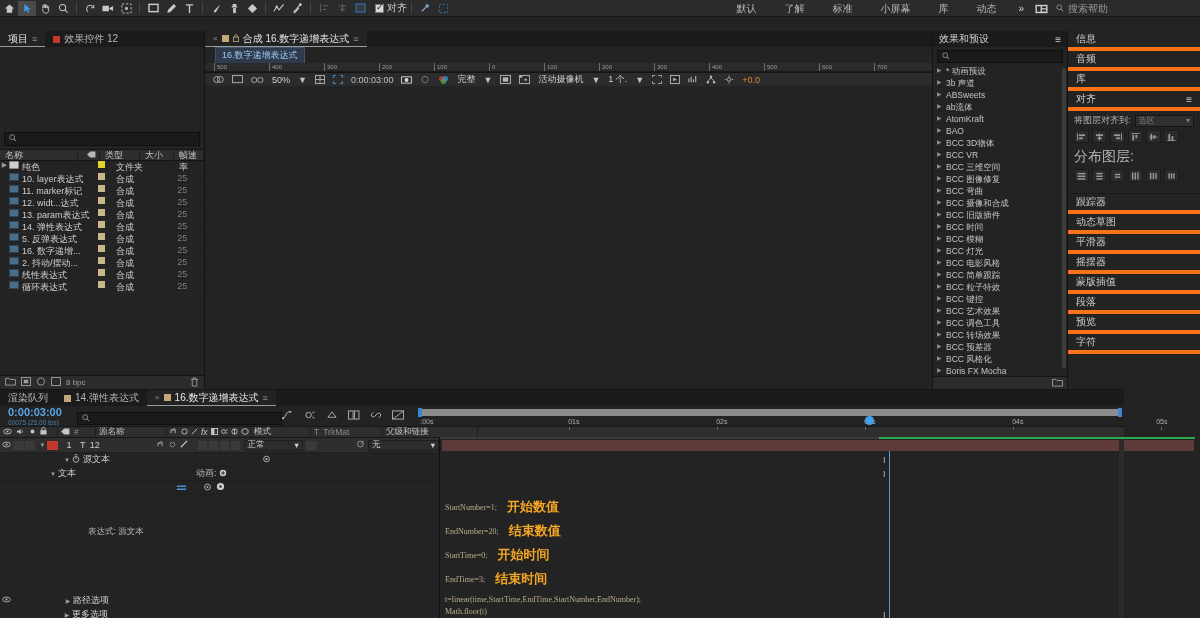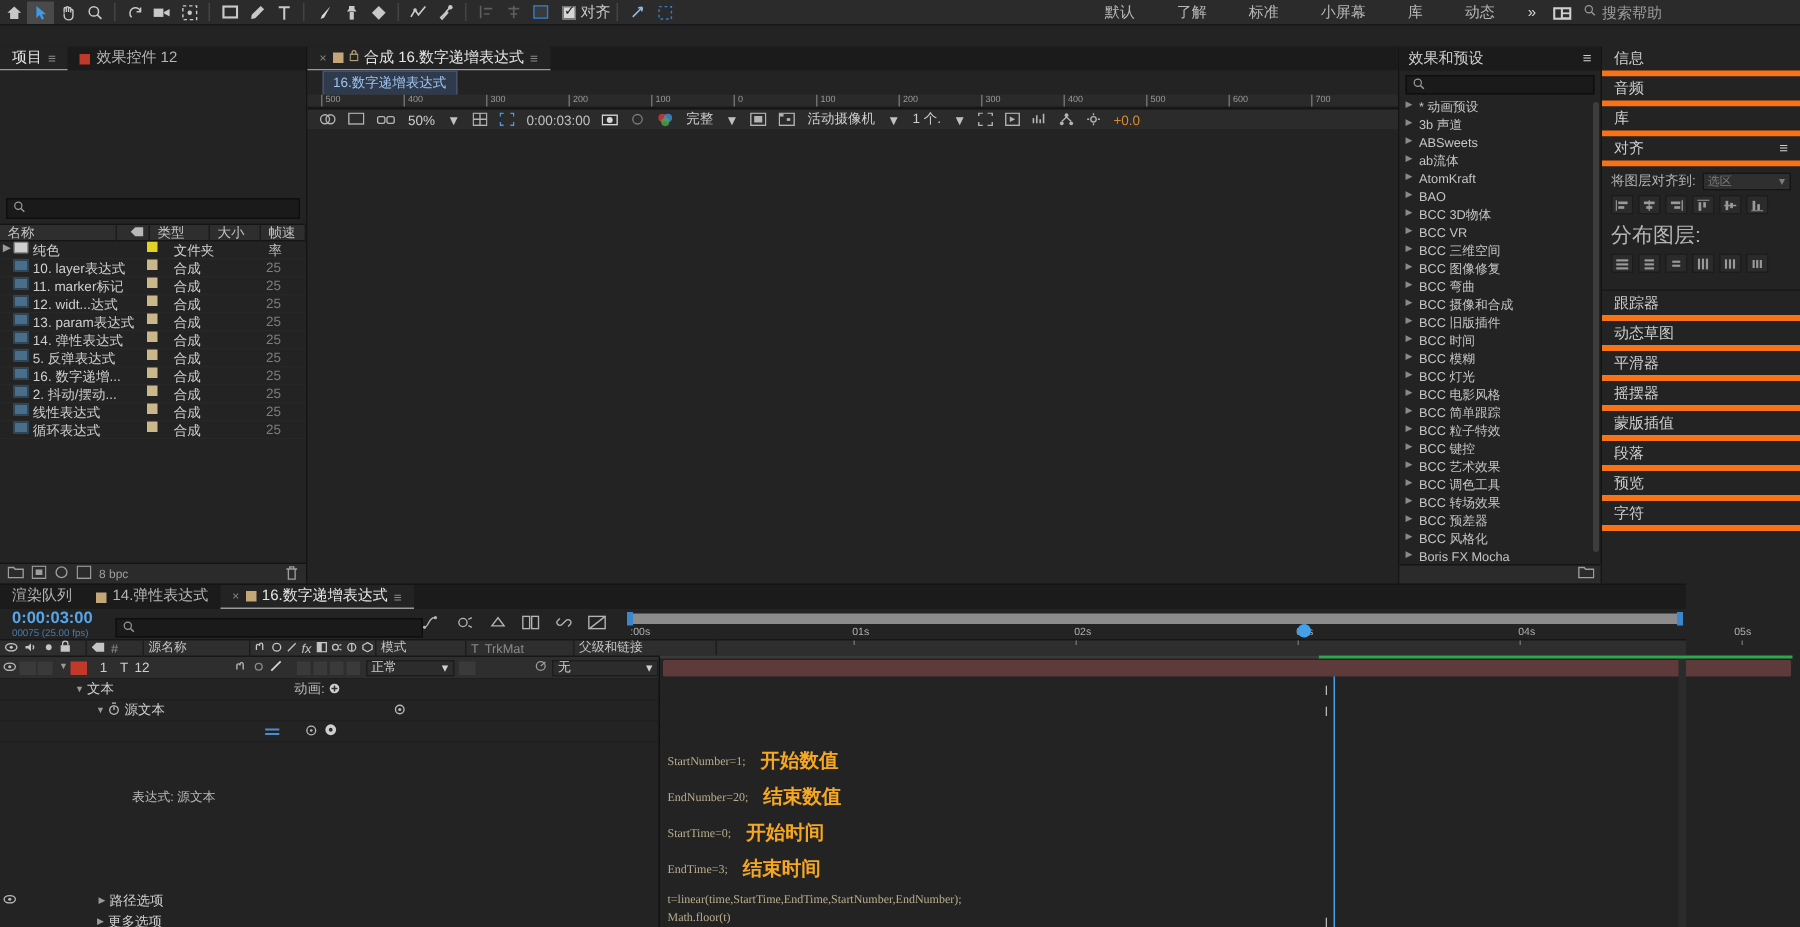--- a/index.html
+++ b/index.html
@@ -1167,50 +1167,50 @@
                 <path d="M5 4.5 8.5 1.5" stroke="#9a9a9a"></path>
               </svg>
           </span>
           <span class="parentcell">
             <span>无</span>
             <span>▾</span>
           </span>
         </div>
 
         <div class="lrow">
+          <span style="width:62px"></span>
+          <span style="width:10px; color:#9a9a9a; font-size:6px; text-align:center;">▼</span>
+          <span style="width:11px; color:#b9b9b9; font-size:8px;">
+            <svg width="8" height="9" viewBox="0 0 9 10">
+                <circle cx="4.5" cy="6" r="3.2" fill="none" stroke="#b9b9b9"></circle>
+                <path d="M4.5 3.5V6M3 0.8h3" stroke="#b9b9b9"></path>
+              </svg>
+          </span>
+          <span>源文本</span>
+          <span style="margin-left:152px; color:#b9b9b9;">
+            <svg width="9" height="8" viewBox="0 0 10 9">
+                <circle cx="5" cy="4.5" r="3.2" fill="none" stroke="#b9b9b9"></circle>
+                <circle cx="5" cy="4.5" r="1.2" fill="#b9b9b9"></circle>
+              </svg>
+          </span>
+        </div>
+
+        <div class="lrow">
           <span style="width:48px"></span>
           <span style="width:10px; color:#9a9a9a; font-size:6px; text-align:center;">▼</span>
           <span>文本</span>
           <span style="margin-left:120px; color:#b9b9b9;">动画: </span>
           <span style="color:#b9b9b9; margin-left:2px;">
             <svg width="8" height="8" viewBox="0 0 9 9">
                 <circle cx="4.5" cy="4.5" r="3.6" fill="#d0d0d0"></circle>
                 <path d="M4.5 2.3v4.4M2.3 4.5h4.4" stroke="#2b2b2b" stroke-width="1.1"></path>
               </svg>
           </span>
         </div>
 
-        <div class="lrow">
-          <span style="width:62px"></span>
-          <span style="width:10px; color:#9a9a9a; font-size:6px; text-align:center;">▼</span>
-          <span style="width:11px; color:#b9b9b9; font-size:8px;">
-            <svg width="8" height="9" viewBox="0 0 9 10">
-                <circle cx="4.5" cy="6" r="3.2" fill="none" stroke="#b9b9b9"></circle>
-                <path d="M4.5 3.5V6M3 0.8h3" stroke="#b9b9b9"></path>
-              </svg>
-          </span>
-          <span>源文本</span>
-          <span style="margin-left:152px; color:#b9b9b9;">
-            <svg width="9" height="8" viewBox="0 0 10 9">
-                <circle cx="5" cy="4.5" r="3.2" fill="none" stroke="#b9b9b9"></circle>
-                <circle cx="5" cy="4.5" r="1.2" fill="#b9b9b9"></circle>
-              </svg>
-          </span>
-        </div>
-
         <div class="lrow" style="height:14px;">
           <span style="width:176px"></span>
           <span style="color:#4a8fd4;">
             <svg width="11" height="6" viewBox="0 0 12 7">
                 <path d="M0.5 1.5h11M0.5 5h11" stroke="#4a8fd4" stroke-width="1.6"></path>
               </svg>
           </span>
           <span style="margin-left:16px; color:#b9b9b9;">
             <svg width="9" height="8" viewBox="0 0 10 9">
                 <circle cx="5" cy="4.5" r="3.3" fill="none" stroke="#b9b9b9"></circle>

